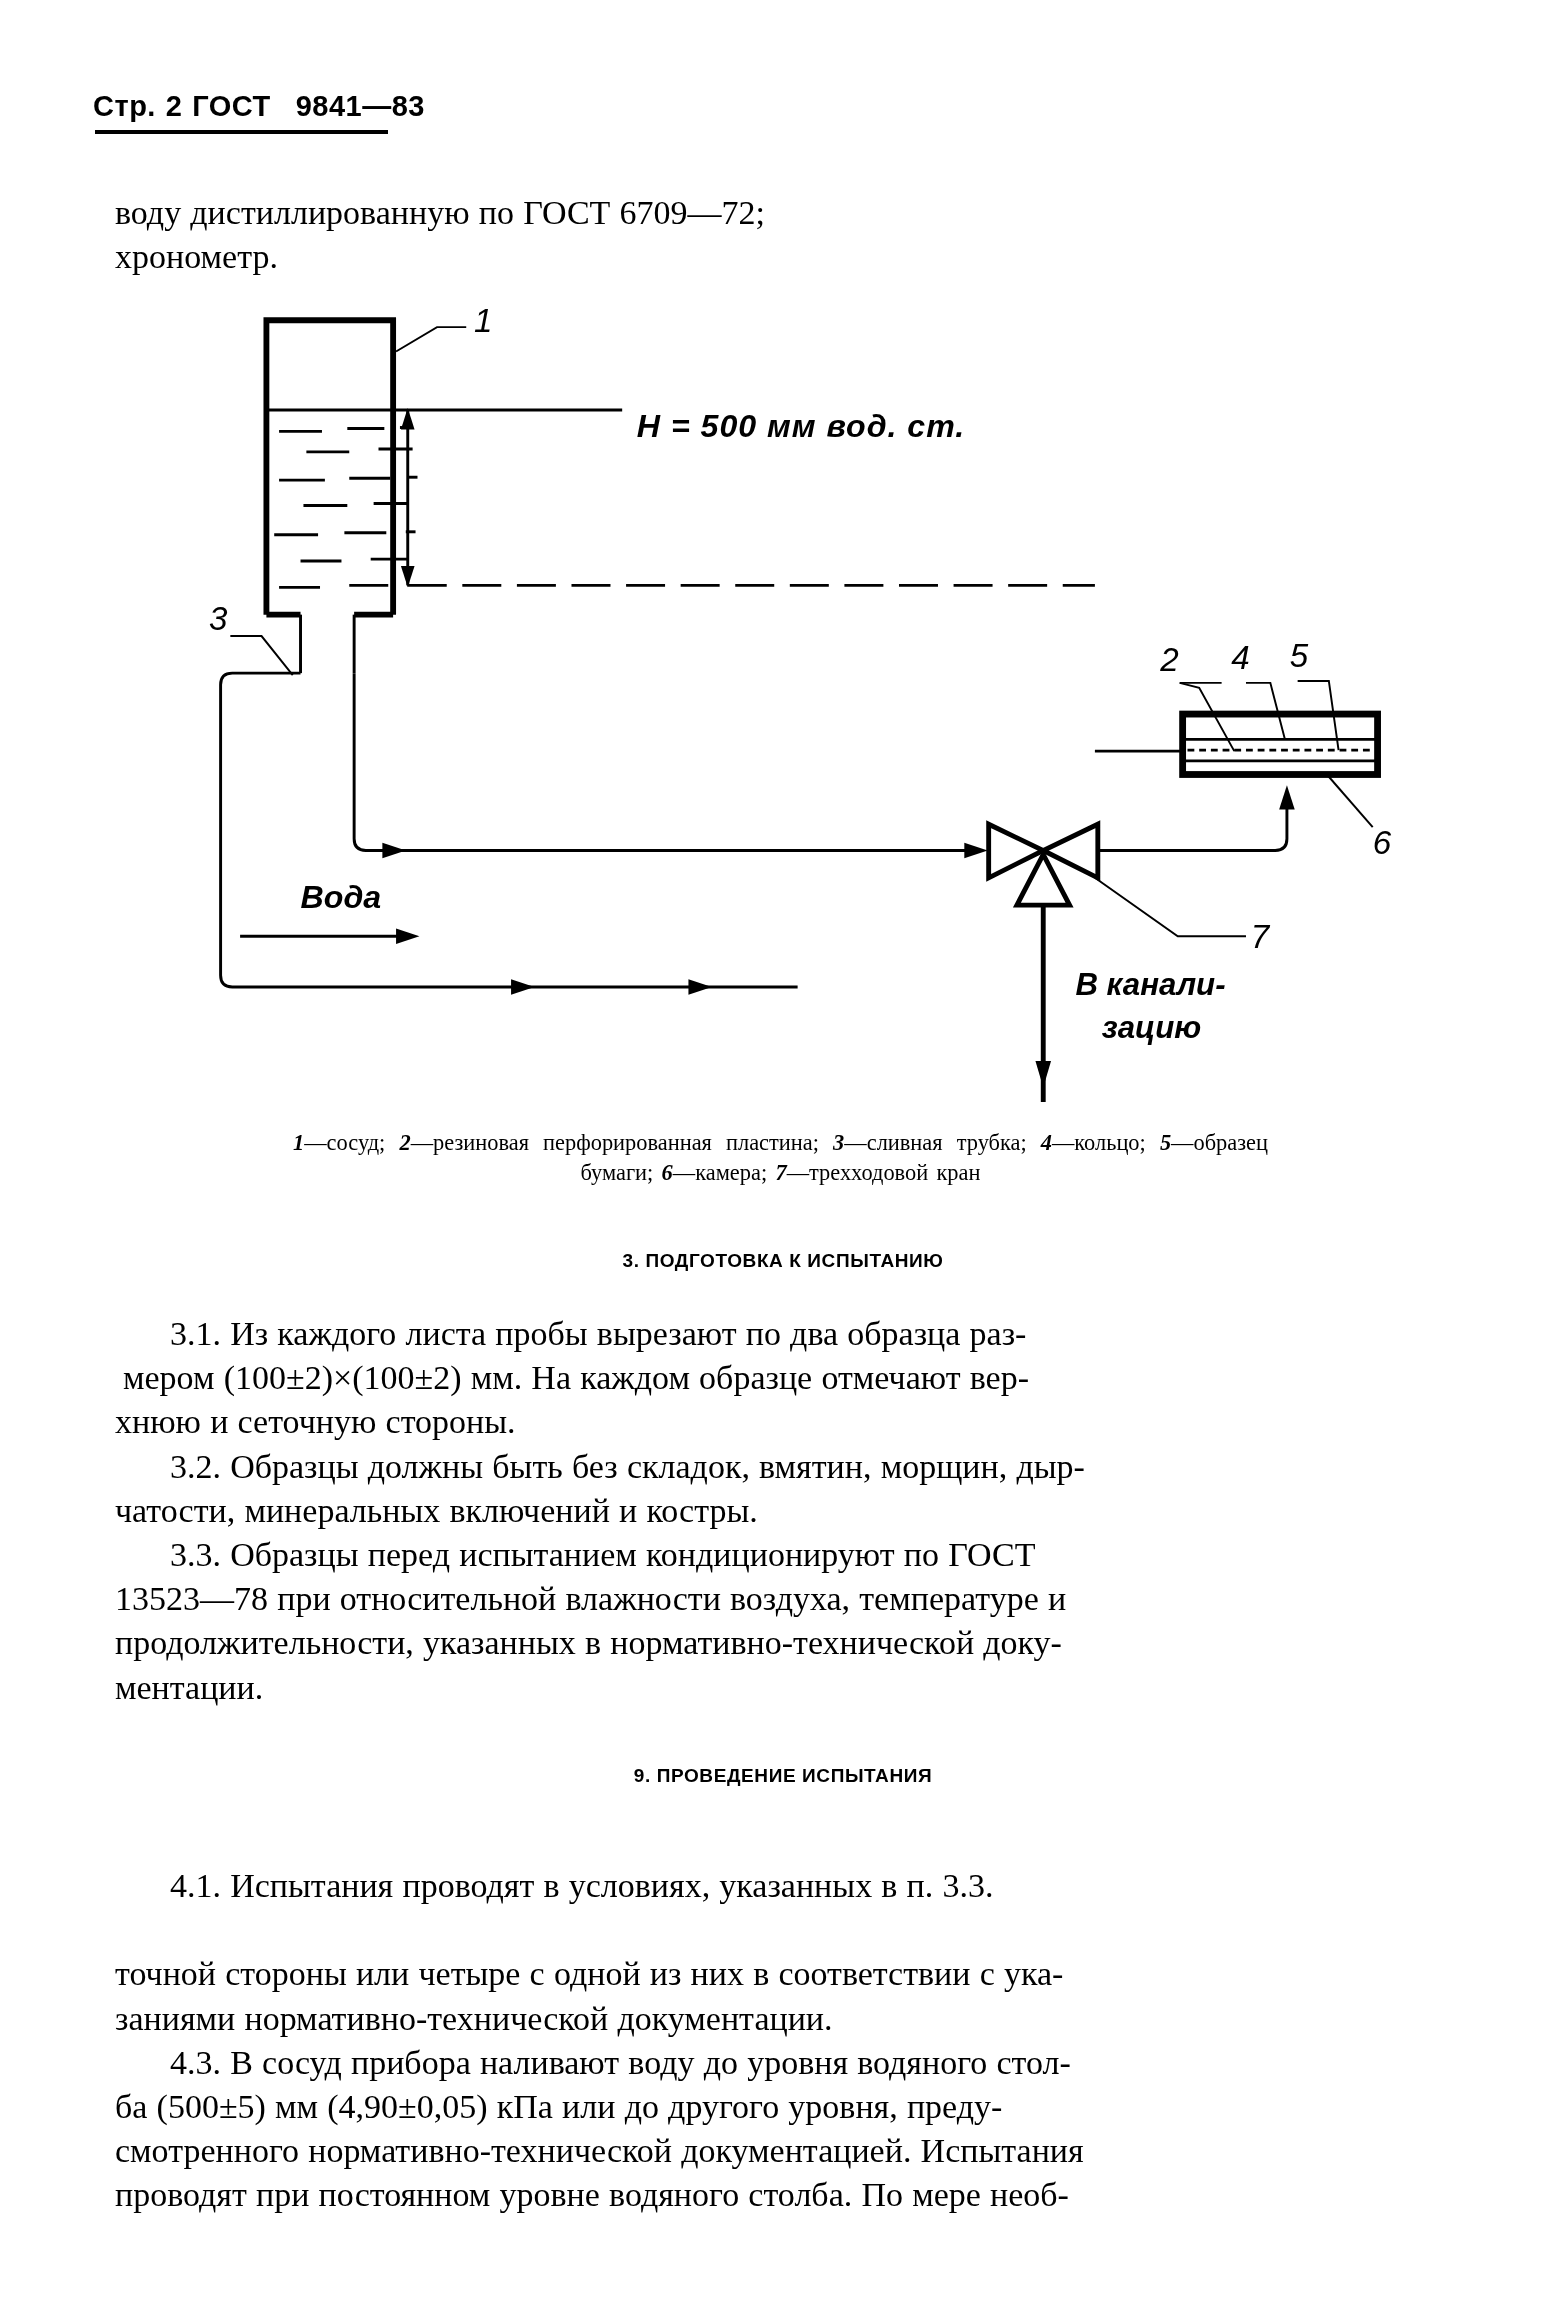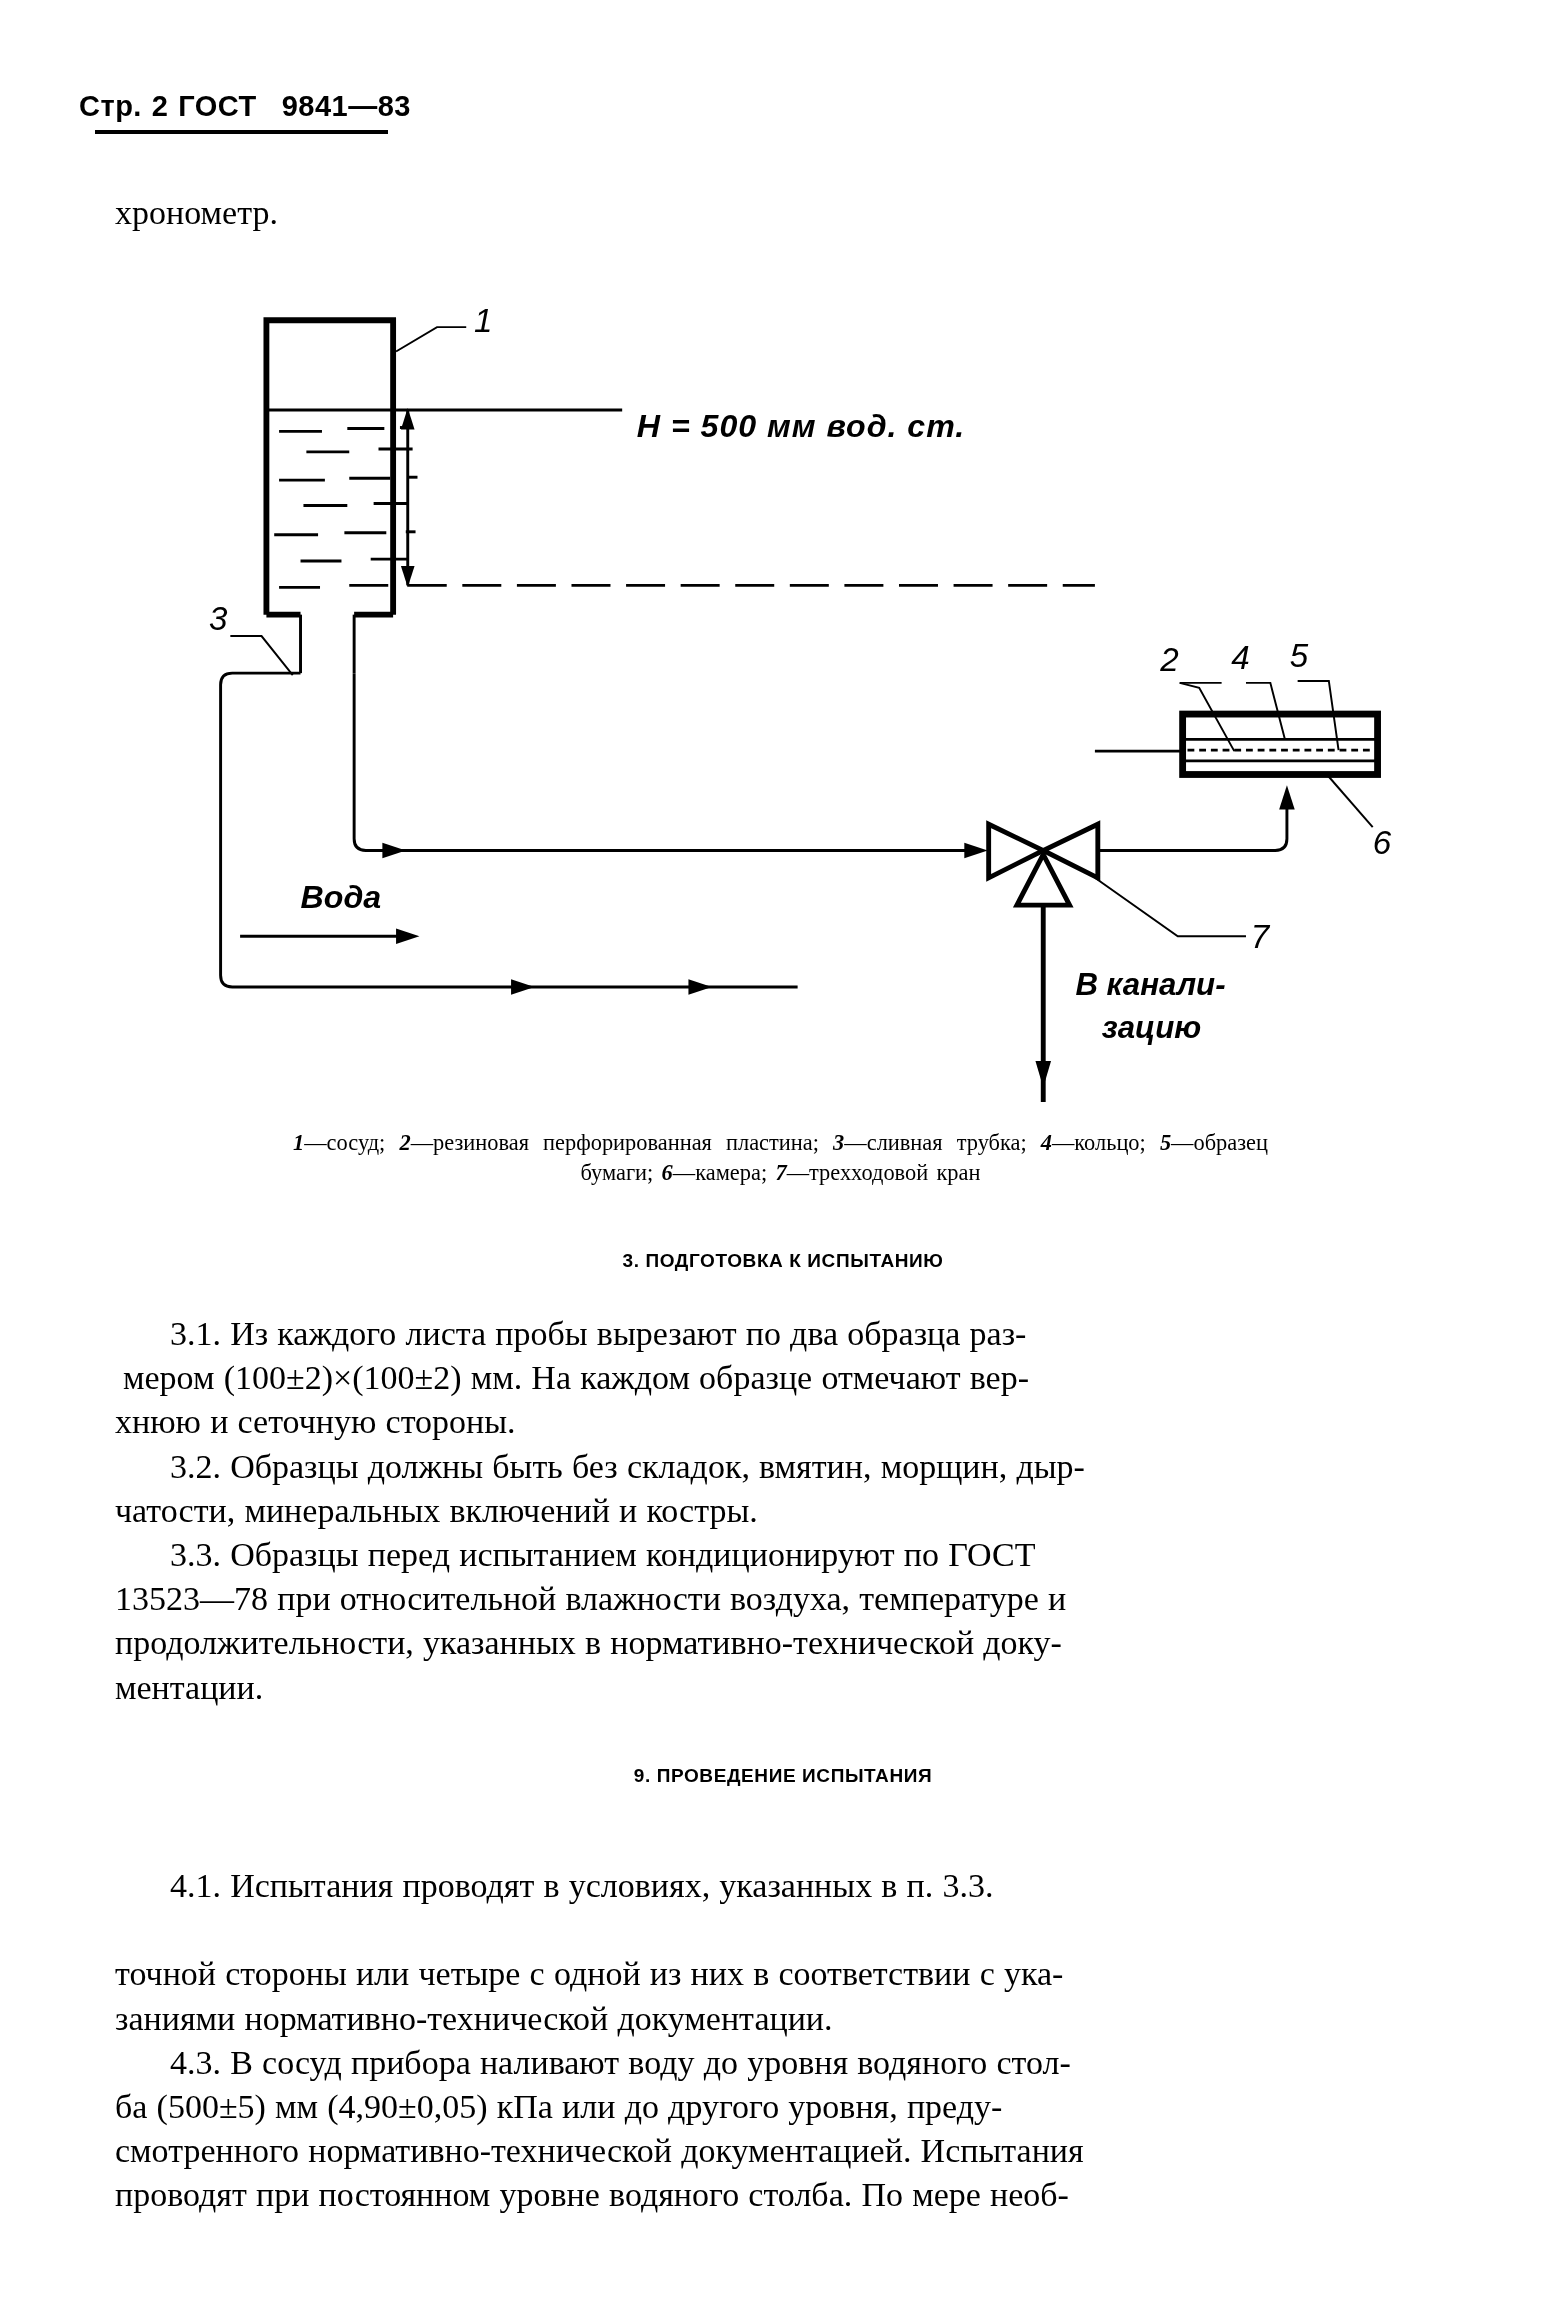--- a/index.html
+++ b/index.html
@@ -17,21 +17,21 @@
     width: 1561px;
     height: 2319px;
     background: #ffffff;
     overflow: hidden;
     box-sizing: border-box;
   }
 
   
   .header {
     position: absolute;
-    left: 79px;
+    left: 93px;
     top: 90px;
     font-family: "Liberation Sans", "DejaVu Sans", sans-serif;
     font-weight: bold;
     font-size: 29px;
     letter-spacing: 0.5px;
     white-space: pre;
   }
   .header .num { margin: 0 9.8px; }
   .header .code { margin-left: 25px; }
   .header-rule {
@@ -91,20 +91,21 @@
 </style>
 </head>
 <body>
 
 <div class="page">
 
   <div class="header"><span>Стр.</span><span class="num">2</span><span>ГОСТ</span><span class="code">9841—83</span></div>
   <div class="header-rule"></div>
 
   <div class="blk" style="top:191px;">
+    <p class="txt intro">воду дистиллированную по ГОСТ 6709—72;</p>
     <p class="txt intro">хронометр.</p>
   </div>
 
   <div class="figure">
     <svg width="1336" height="809" viewBox="0 0 1370 830" xmlns="http://www.w3.org/2000/svg">
       <g fill="none" stroke="#000" stroke-width="3">
 
         <g stroke-width="6">
           <path d="M 155 28 L 155 330 M 285 28 L 285 330 M 152 28 L 288 28"></path>
         </g>

